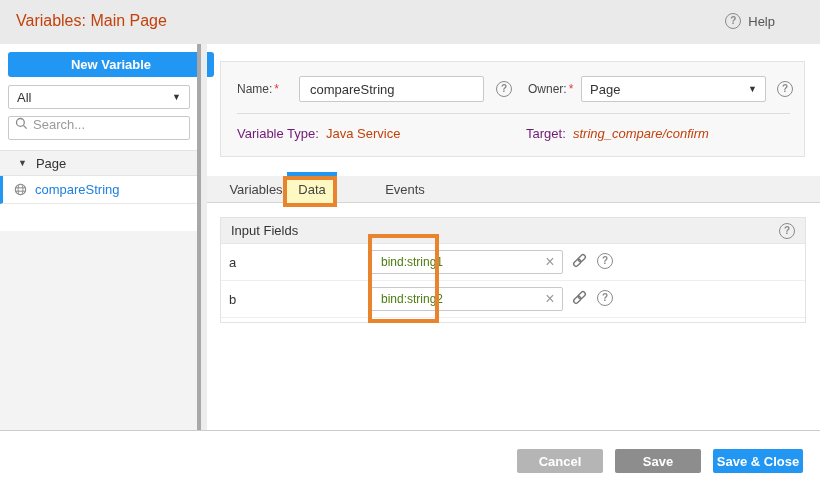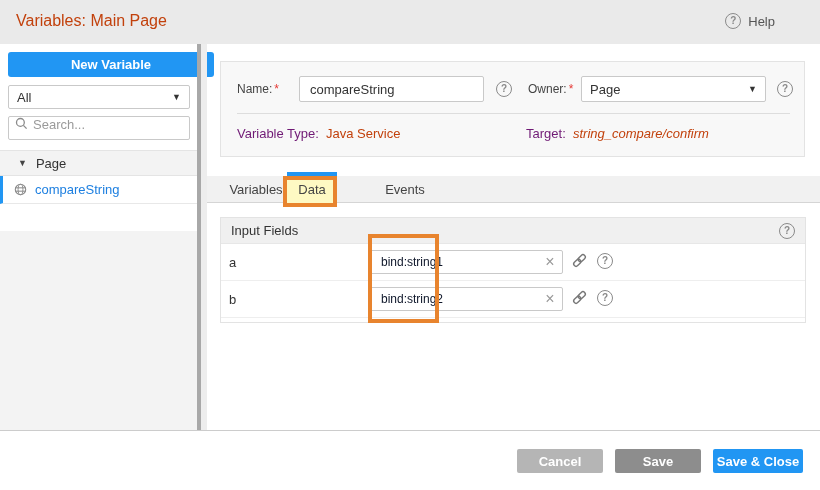--- a/index.html
+++ b/index.html
@@ -86,21 +86,21 @@
              border:1px solid #e3e3e3; background:#fff; }
   .section-header { position:absolute; left:0; top:0; width:100%; height:26px; background:#f0f0f0;
                     border-bottom:1px solid #e7e7e7; display:flex; align-items:center; padding:0 10px; }
   .section-title { font-size:13px; color:#333; }
   .section-header .qicon { margin-left:auto; }
   .frow { position:absolute; left:0; width:100%; height:37px; border-bottom:1px solid #eeeeee; }
   .frow-a { top:26px; } .frow-b { top:63px; }
   .frow .fname { position:absolute; left:8px; top:11px; font-size:13px; color:#333; }
   .bindwrap { position:absolute; left:148px; top:6px; width:194px; height:24px; border:1px solid #c9c9c9;
               border-radius:2px; background:#fff; display:flex; align-items:center; }
-  .bindwrap input { border:none; outline:none; flex:1; min-width:0; font-size:12px; color:#0f172a;
+  .bindwrap input { border:none; outline:none; flex:1; min-width:0; font-size:12px; color:#4d7c0f;
                     font-family:inherit; padding:0 0 0 11px; background:transparent; }
   .clear-x { width:24px; text-align:center; font-size:16px; color:#9a9a9a; cursor:pointer; line-height:22px; }
   .linkicon { position:absolute; left:350px; top:8px; cursor:pointer; }
   .row-help { position:absolute; left:376px; top:9px; }
 
   
   .footer-divider { position:absolute; left:0; top:430px; width:820px; height:1px; background:#cccccc; }
   .fbtn { position:absolute; top:449px; height:24px; border:none; border-radius:2px; color:#fff;
           font-size:13px; font-weight:bold; font-family:inherit; cursor:pointer; }
   .btn-cancel { left:517px; width:86px; background:#b5b5b5; }

